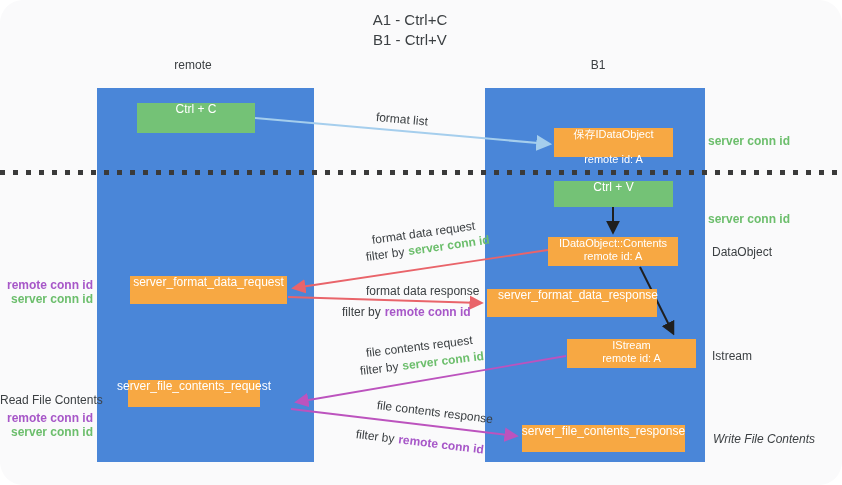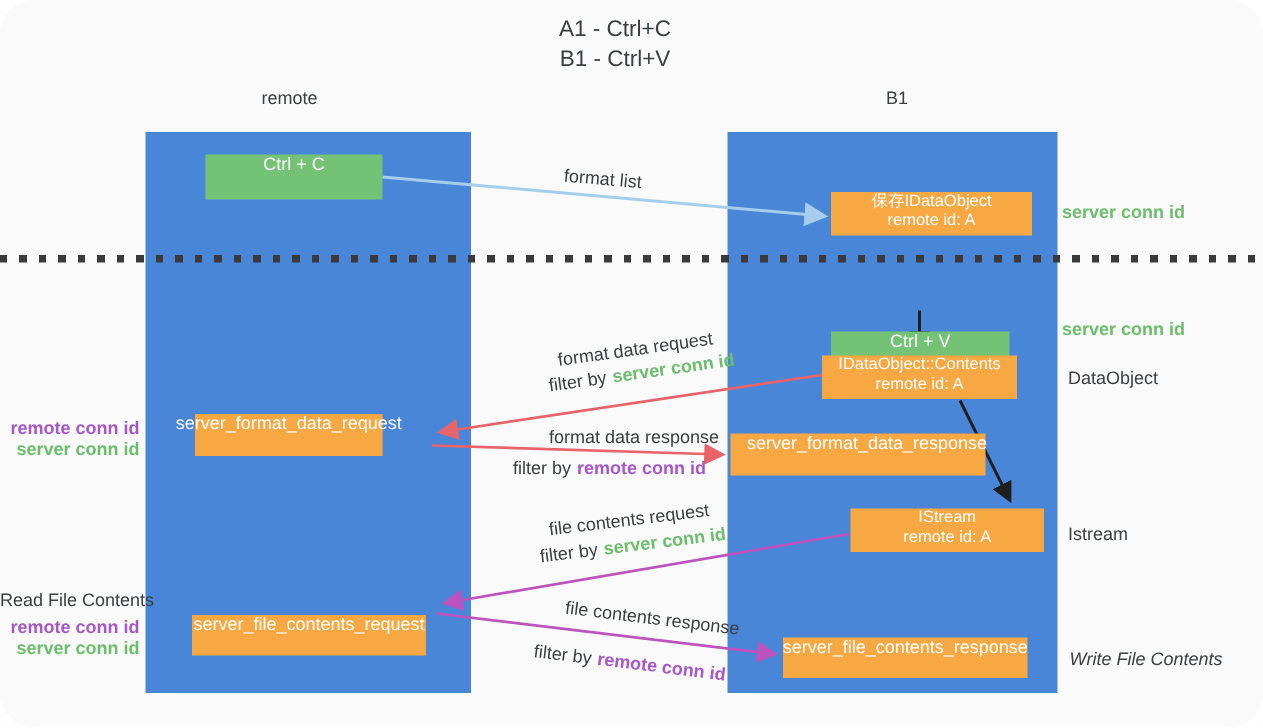--- a/index.html
+++ b/index.html
@@ -68,48 +68,48 @@
     <line x1="548" y1="250" x2="294" y2="288" stroke="#e9646a" stroke-width="1.8" marker-end="url(#ah-red)"></line>
     <line x1="288" y1="297" x2="481" y2="303" stroke="#e9646a" stroke-width="1.8" marker-end="url(#ah-red)"></line>
     <line x1="566" y1="356" x2="297" y2="402" stroke="#bc53be" stroke-width="1.8" marker-end="url(#ah-mag)"></line>
     <line x1="291" y1="409" x2="516" y2="436" stroke="#bc53be" stroke-width="1.8" marker-end="url(#ah-mag)"></line>
   </svg>
 
   <div class="box green-box" style="left:137px;top:103px;width:118px;height:30px;">
     <span>Ctrl + C</span>
   </div>
 
-  <div class="box orange-box two-line" style="left:554px;top:128px;width:134px;height:29px;">
+  <div class="box orange-box two-line" style="left:554px;top:128px;width:119px;height:29px;gap:12px;">
     <span>保存IDataObject</span>
     <span>remote id: A</span>
   </div>
 
-  <div class="box green-box" style="left:554px;top:181px;width:119px;height:26px;margin-top:40px;">
+  <div class="box green-box" style="left:554px;top:181px;width:119px;height:26px;">
     <span>Ctrl + V</span>
   </div>
 
   <div class="box orange-box two-line" style="left:548px;top:237px;width:130px;height:29px;">
     <span>IDataObject::Contents</span>
     <span>remote id: A</span>
   </div>
 
-  <div class="box orange-box" style="left:130px;top:276px;width:125px;height:28px;">
+  <div class="box orange-box" style="left:130px;top:276px;width:157px;height:28px;">
     <span>server_format_data_request</span>
   </div>
 
   <div class="box orange-box" style="left:487px;top:289px;width:158px;height:28px;padding-left:12px;">
     <span>server_format_data_response</span>
   </div>
 
   <div class="box orange-box two-line" style="left:567px;top:339px;width:129px;height:29px;">
     <span>IStream</span>
     <span>remote id: A</span>
   </div>
 
-  <div class="box orange-box" style="left:128px;top:410px;width:156px;height:27px;">
+  <div class="box orange-box" style="left:128px;top:380px;width:132px;height:27px;">
     <span>server_file_contents_request</span>
   </div>
 
   <div class="box orange-box" style="left:522px;top:425px;width:163px;height:27px;">
     <span>server_file_contents_response</span>
   </div>
 
   <div class="side-label green-text" style="left:708px;top:134px;">server conn id</div>
   <div class="side-label green-text" style="left:708px;top:212px;">server conn id</div>
   <div class="side-label" style="left:712px;top:245px;">DataObject</div>

